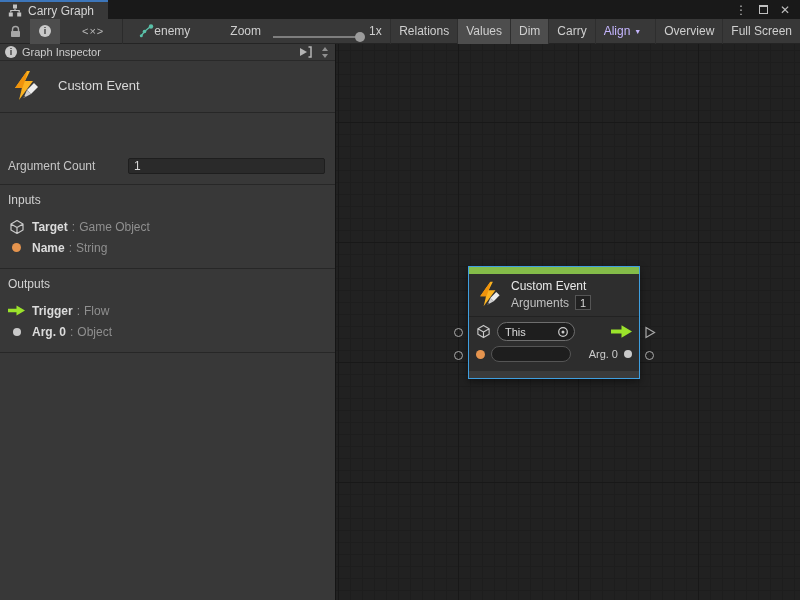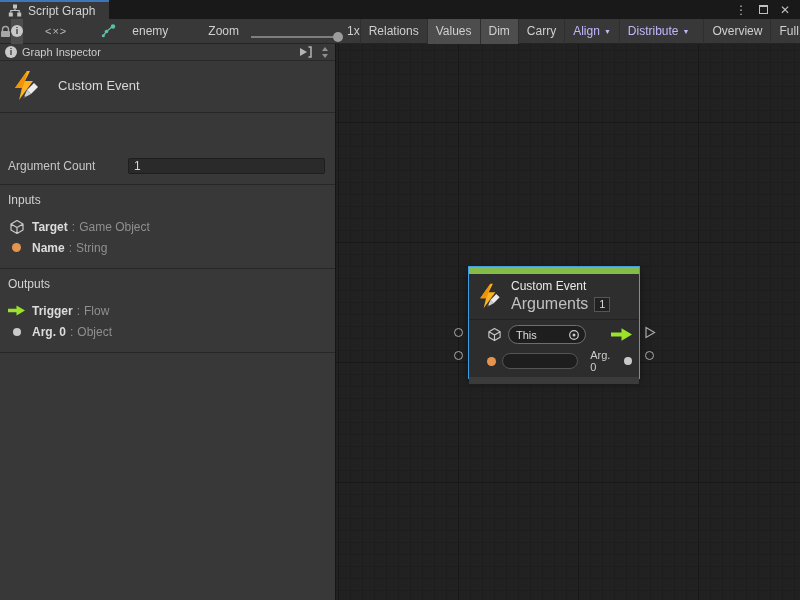--- a/index.html
+++ b/index.html
@@ -21,21 +21,21 @@
   
   .toolbar { position:absolute; top:19px; left:0; right:0; height:25px; background:#383838;
              border-bottom:1px solid #242424; display:flex; align-items:center;
              color:#cfcfcf; font-size:12px; }
   .tbtn { height:25px; display:flex; align-items:center; justify-content:center; padding:0 8px; }
   .tbtn.icon-btn { width:30px; padding:0; }
   .tbtn.active { background:#4d4d4d; }
   .tbtn.disabled { color:#c4b5fd; }
   .tsep { width:1px; height:25px; background:#2b2b2b; }
   .code-glyph { font-size:11px; color:#b9b9b9; letter-spacing:1px; }
-  .breadcrumb { display:flex; align-items:flex-end; gap:16px; margin-left:16px; }
+  .breadcrumb { display:flex; align-items:flex-end; gap:0; margin-left:16px; }
   .zoom-wrap { display:flex; align-items:flex-end; margin-left:40px; }
   .zoom-track { position:relative; width:88px; height:2px; background:#7e7e7e; margin-left:12px; }
   .zoom-handle { position:absolute; right:-4px; top:-4px; width:10px; height:10px;
                  border-radius:50%; background:#9c9c9c; }
   .zoom-val { margin-left:8px; }
   .tb-group { margin-left:auto; display:flex; height:25px; }
   .tb-group .tbtn { border-left:1px solid #2e2e2e; white-space:nowrap; }
   .dd-arrow { font-size:7px; margin-left:4px; }
 
   
@@ -88,25 +88,25 @@
   
   .node { position:absolute; left:132px; top:222px; width:172px; height:113px;
           border:1.5px solid #3f9fe0; background:#2d2d2d; display:flex; flex-direction:column;
           box-shadow:0 3px 8px rgba(0,0,0,.45); }
   .node-accent { height:7px; background:#84bc49; flex:0 0 auto; }
   .node-header { background:#2e2e2e; display:flex; align-items:center; gap:8px;
                  padding:5px 8px 6px 7px; flex:0 0 auto; }
   .nh-text { display:flex; flex-direction:column; gap:2px; }
   .node-title { font-size:12px; color:#e8e8e8; }
   .args-row { display:flex; align-items:center; gap:6px; }
-  .args-label { font-size:16px; color:#c0c0c0; }
+  .args-label { font-size:12px; color:#c0c0c0; }
   .args-box { width:16px; height:15px; background:#212121; border:1px solid #555;
               color:#d8d8d8; font-size:11px; display:flex; align-items:center; justify-content:center; }
   .node-divider { border-top:1px solid #222; }
-  .node-body { background:#2d2d2d; padding:5px 7px 4px 18px; display:flex; flex-direction:column;
+  .node-body { background:#2d2d2d; padding:5px 7px 4px 7px; display:flex; flex-direction:column;
                gap:5px; flex:1; }
   .nrow { display:flex; align-items:center; gap:6px; }
   .this-field { width:78px; height:19px; background:#1e1e1e; border:1px solid #6e6e6e;
                 border-radius:10px; display:flex; align-items:center; padding:0 5px 0 7px; }
   .this-text { font-size:11px; color:#dddddd; flex:1; }
   .arg-field { width:80px; height:16px; background:#1e1e1e; border:1px solid #555;
                border-radius:8px; }
   .nspacer { flex:1; }
   .arg0-label { font-size:11px; color:#cccccc; }
   .node-footer { height:7px; background:#3b3b3b; flex:0 0 auto; }
@@ -124,21 +124,21 @@
 <div id="window">
 
   <div class="tabbar">
     <div class="tab">
       <svg width="14" height="13" viewBox="0 0 14 13">
         <rect x="5" y="0.5" width="4" height="4" fill="#c2c2c2"></rect>
         <rect x="0.8" y="8.5" width="4" height="4" fill="#c2c2c2"></rect>
         <rect x="9.2" y="8.5" width="4" height="4" fill="#c2c2c2"></rect>
         <path d="M7 4.5 V6.5 M2.8 8.5 V6.5 H11.2 V8.5" stroke="#c2c2c2" fill="none" stroke-width="1.2"></path>
       </svg>
-      <span>Script Graph</span>
+      <span>Carry Graph</span>
     </div>
     <div class="win-controls">
       <span class="wc">⋮</span>
       <span class="wc">
           <span class="wc-max"></span>
         </span>
       <span class="wc">✕</span>
     </div>
   </div>
 
@@ -183,24 +183,20 @@
         <span>Values</span>
       </div>
       <div class="tbtn active">
         <span>Dim</span>
       </div>
       <div class="tbtn">
         <span>Carry</span>
       </div>
       <div class="tbtn disabled">
         <span>Align</span>
-        <span class="dd-arrow">▼</span>
-      </div>
-      <div class="tbtn disabled">
-        <span>Distribute</span>
         <span class="dd-arrow">▼</span>
       </div>
       <div class="tbtn" style="margin-left:6px;">
         <span>Overview</span>
       </div>
       <div class="tbtn">
         <span>Full Screen</span>
       </div>
     </div>
   </div>

